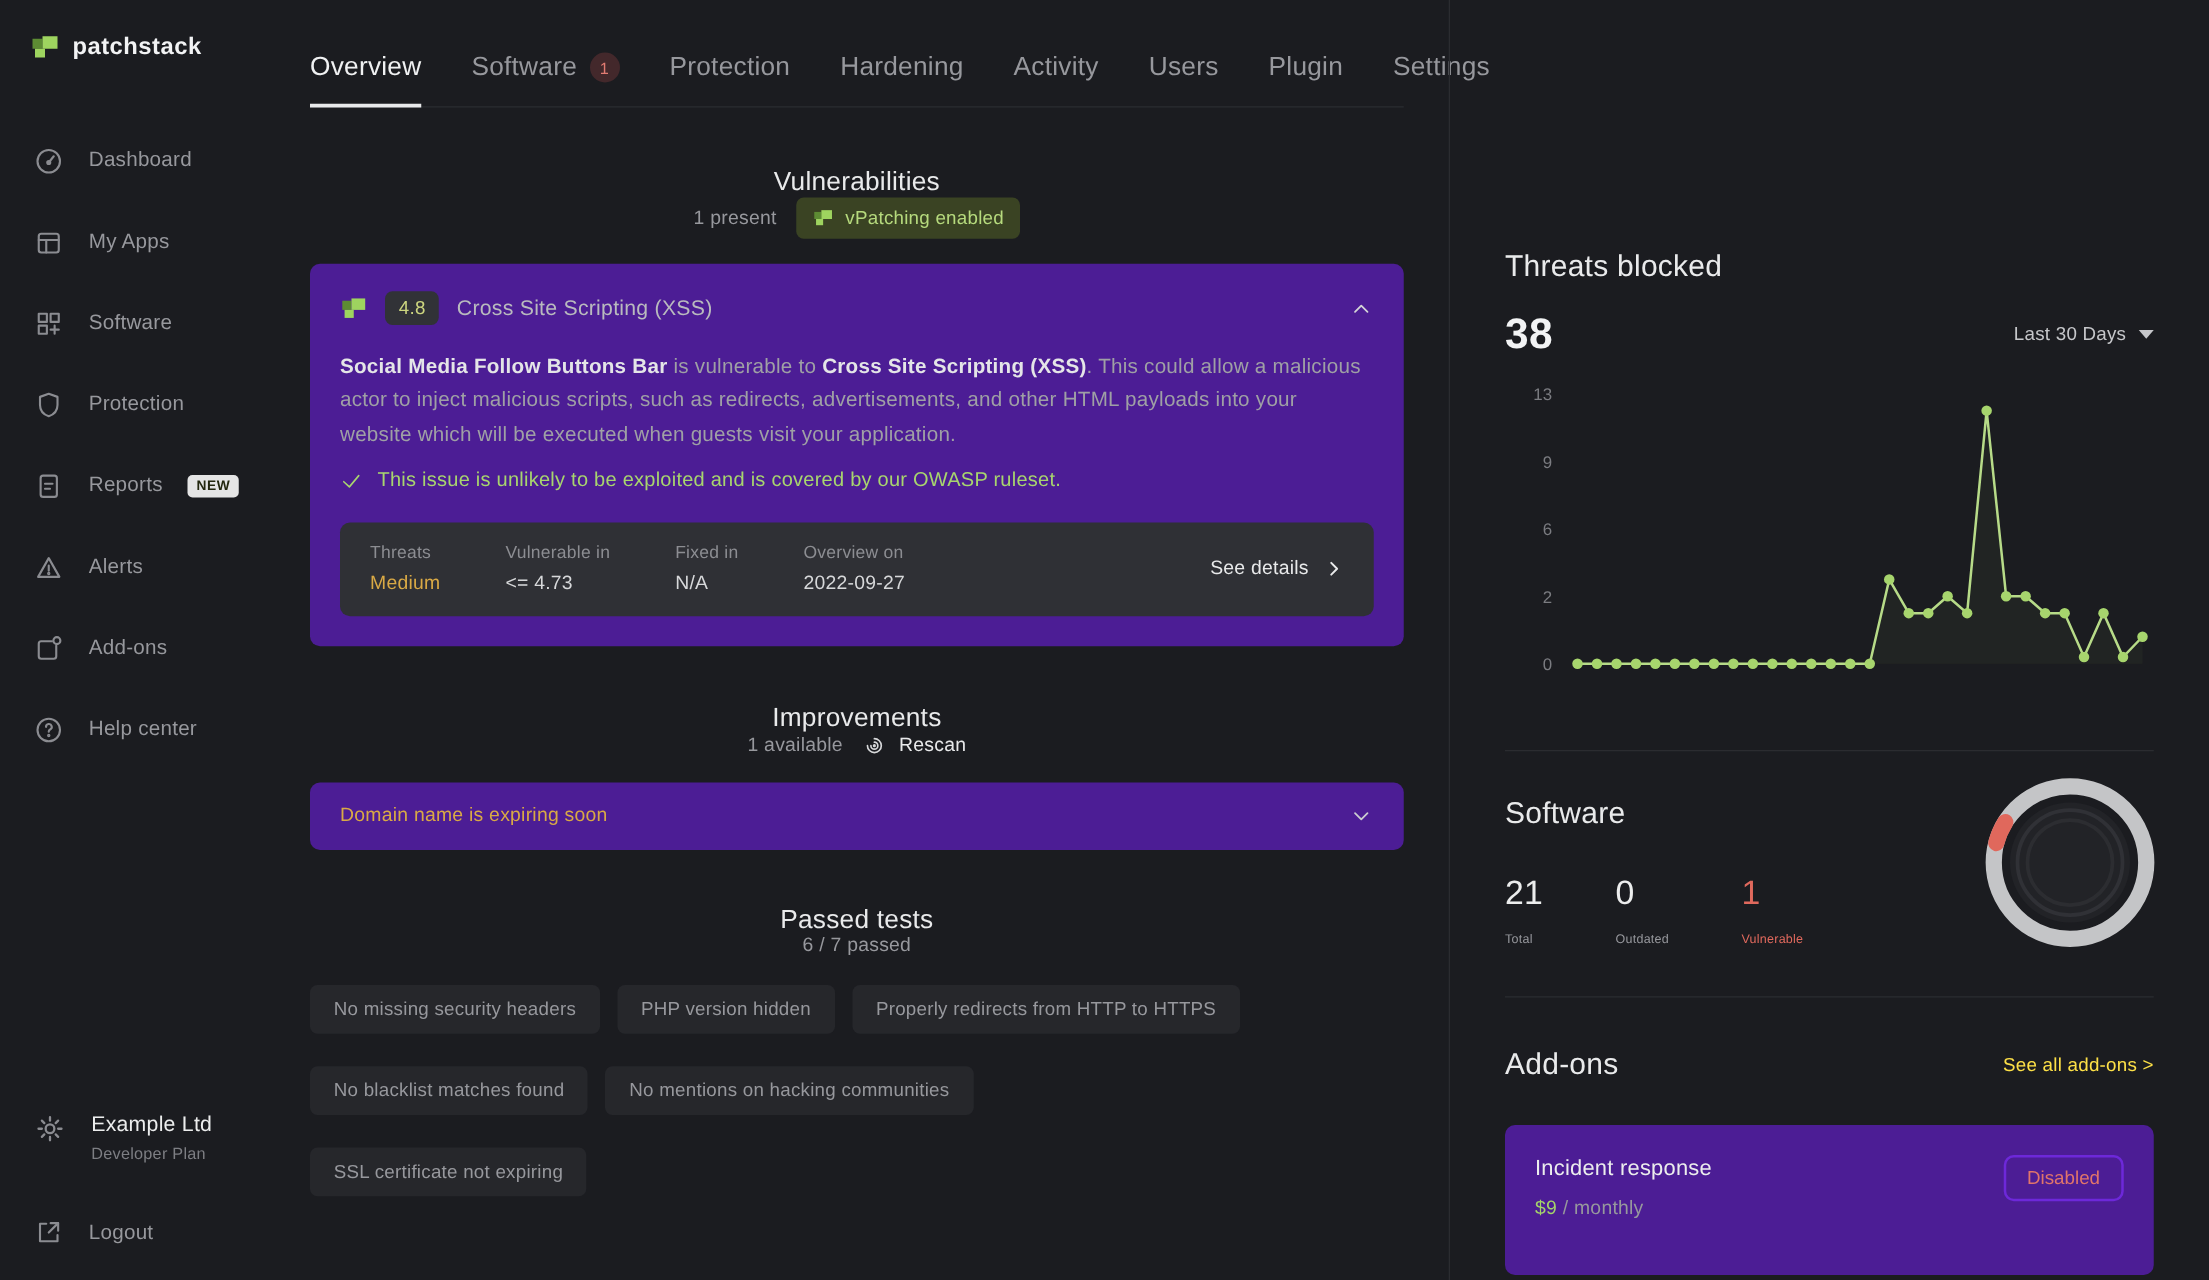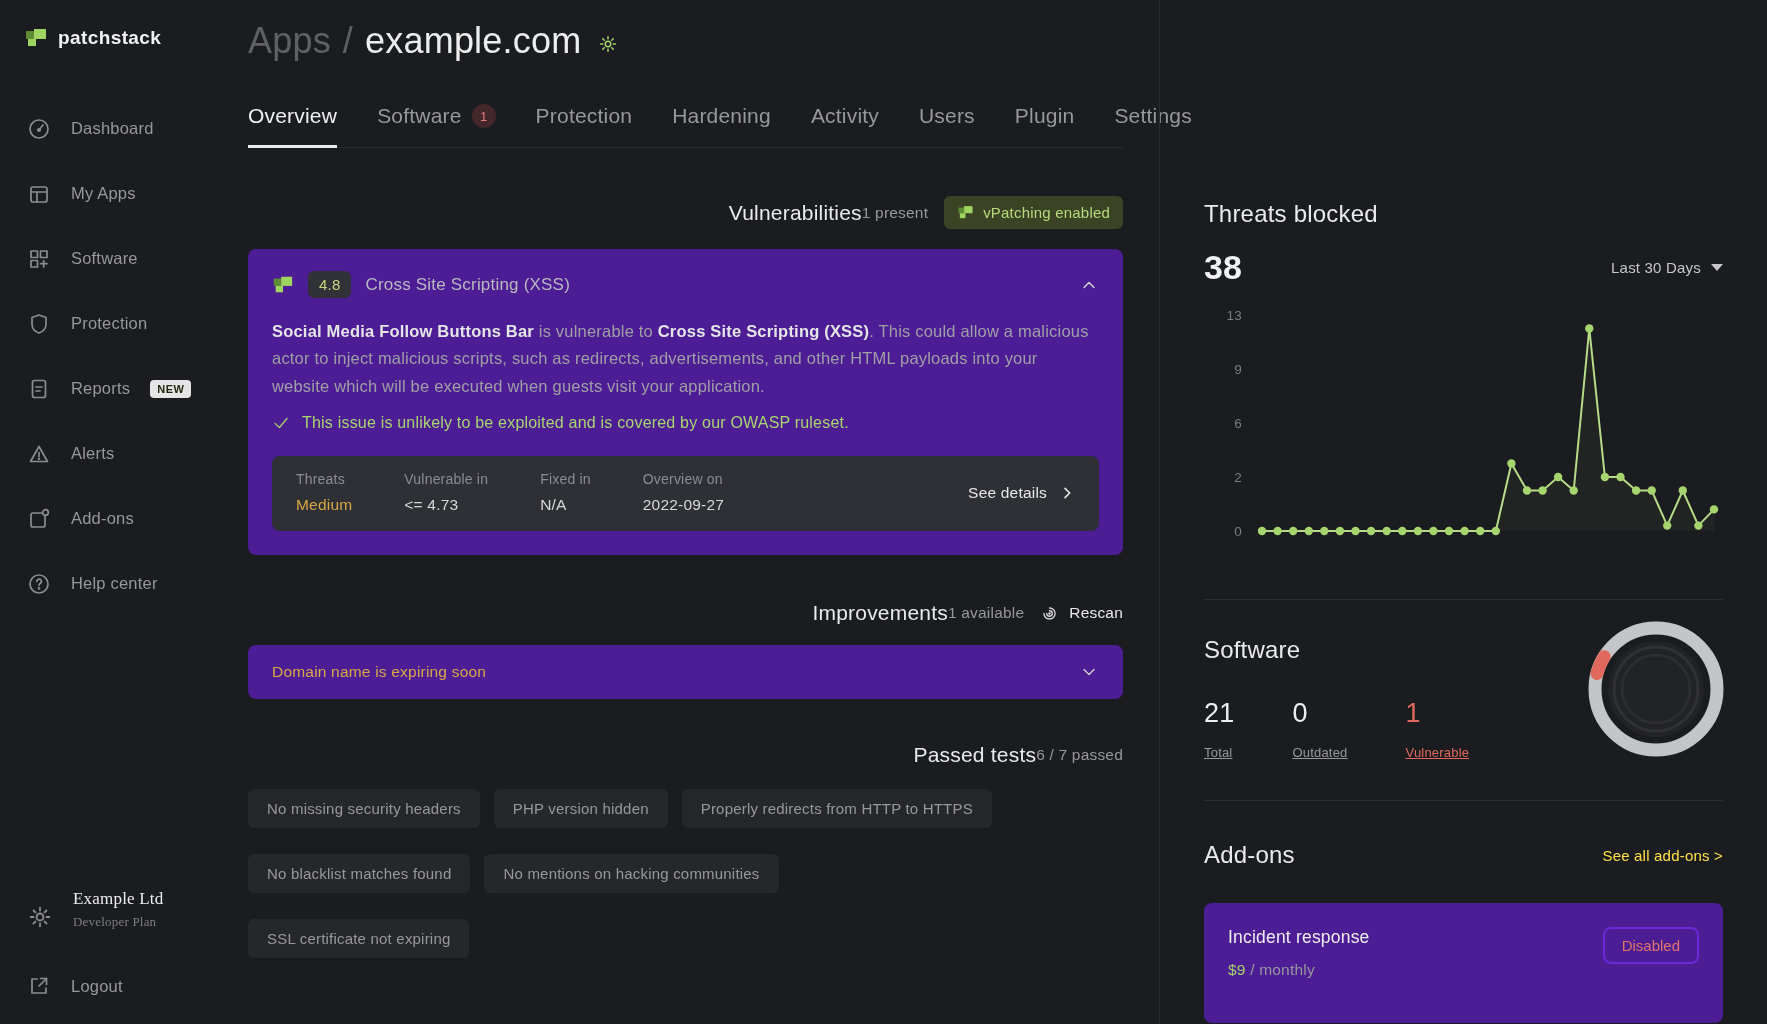--- a/index.html
+++ b/index.html
@@ -14,36 +14,36 @@
   svg.icon { display:block; fill:none; stroke:#8b8c91; stroke-width:1.7; stroke-linecap:round; stroke-linejoin:round; }
   
   .sidebar { width:220px; flex:0 0 220px; position:relative; padding-top:26px; }
   .brand { display:flex; align-items:center; gap:10px; padding-left:24px; }
   .brand-name { font-size:19px; font-weight:bold; color:#f2f3f4; letter-spacing:.4px; }
   .nav { margin-top:46px; }
   .nav-item { display:flex; align-items:center; gap:20px; height:65px; padding-left:27px; cursor:pointer; }
   .nav-item .label { font-size:16.5px; color:#97989d; }
   .badge-new { background:#e5e5e5; color:#23270f; font-size:11px; font-weight:bold; border-radius:4px; padding:3px 7px; letter-spacing:.5px; }
   .side-bottom { position:absolute; left:0; right:0; bottom:26px; }
-  .org-row { display:flex; align-items:flex-end; gap:20px; padding-left:27px; margin-bottom:44px;font-family:Liberation Serif, serif; }
+  .org-row { display:flex; align-items:flex-start; gap:20px; padding-left:27px; margin-bottom:44px; }
   .org-name { font-size:17px; color:#eceded; }
   .org-plan { font-size:13px; color:#7d7e83; margin-top:5px; }
   .logout-row { display:flex; align-items:center; gap:20px; padding-left:27px; cursor:pointer; }
   .logout-row .label { font-size:16.5px; color:#97989d; }
   
   .main { flex:1 1 auto; padding:0 36px 0 28px; min-width:0; }
   .breadcrumb { display:flex; align-items:center; gap:12px; padding-top:20px; font-size:36px; }
   .crumb-root { color:#5f6065; }
   .crumb-sep { color:#5f6065; }
   .crumb-current { color:#eceded; }
   .tabs { display:flex; gap:40px; margin-top:42px; border-bottom:1px solid #2b2c31; }
   .tab { font-size:21px; color:#97989d; padding-bottom:17px; cursor:pointer; display:flex; align-items:flex-start; gap:10px; }
   .tab.active { color:#f0f1f2; border-bottom:3px solid #e9eaeb; margin-bottom:-1px; }
   .tab-badge { background:#43282b; color:#e27b72; font-size:13px; width:24px; height:24px; border-radius:50%; display:flex; align-items:center; justify-content:center; }
-  .section-head { display:flex; align-items:center; justify-content:flex-end; }
+  .section-head { display:flex; align-items:center; justify-content:space-between;flex-direction:column; }
   .section-title { font-size:21px; color:#e9eaeb; }
   .head-right { display:flex; align-items:center; gap:16px; }
   .muted { color:#97989d; font-size:15.5px; }
   .vp-badge { display:flex; align-items:center; gap:9px; background:#3a4323; color:#b6da7d; font-size:15px; border-radius:6px; padding:8px 13px; }
   .vuln-head { margin-top:48px; }
   .card { background:#4c1d95; border-radius:8px; margin-top:20px; }
   .vuln-card { padding:22px 24px 24px 24px; }
   .vuln-top { display:flex; align-items:center; gap:14px; }
   .score-badge { background:#313237; border-radius:6px; padding:5px 11px; color:#ccd57f; font-size:15px; }
   .vuln-title { font-size:17px; color:#b9babe; flex:1; }
@@ -70,21 +70,21 @@
   .rp-title { font-size:24px; color:#e9eaeb; }
   .threats-row { display:flex; align-items:center; justify-content:space-between; margin-top:20px; }
   .threat-count { font-size:34px; font-weight:bold; color:#f2f3f4; }
   .range-select { display:flex; align-items:center; gap:10px; color:#c6c7ca; font-size:15px; cursor:pointer; }
   .tri-down { width:0; height:0; border-left:6px solid transparent; border-right:6px solid transparent; border-top:7px solid #c6c7ca; }
   .chart-wrap { margin-top:10px; }
   hr.rp-div { border:none; border-top:1px solid #2b2c30; margin-top:40px; }
   .software-sec { position:relative; margin-top:36px; }
   .stats-row { display:flex; gap:58px; margin-top:34px; }
   .stat-num { font-size:27px; color:#eceded; }
-  .stat-label { font-size:13px; color:#97989d; margin-top:16px;text-decoration:underline; }
+  .stat-label { font-size:10px; color:#97989d; margin-top:16px; }
   .stat.vuln .stat-num, .stat.vuln .stat-label { color:#e0695d; }
   .donut { position:absolute; right:-8px; top:-22px; }
   .soft-div { margin-top:46px; }
   .addons-head { margin-top:40px; display:flex; align-items:center; justify-content:space-between; }
   .see-all { color:#fde047; font-size:15px; cursor:pointer; }
   .addon-card { margin-top:34px; padding:24px 24px; display:flex; align-items:flex-start; justify-content:space-between; height:120px; }
   .addon-title { font-size:17.5px; color:#eceded; }
   .addon-price { margin-top:13px; font-size:15.5px; color:#97989d; }
   .addon-price .price { color:#a5d46a; }
   .btn-disabled { border:2px solid #6d28d9; color:#e0756a; font-size:15px; border-radius:8px; padding:8px 17px; background:transparent; cursor:pointer; font-family:inherit; }
@@ -185,29 +185,20 @@
           <path d="M10 5 H5 V19 H19 V14"></path>
           <path d="M12 12 L19.5 4.5"></path>
           <path d="M13.5 4.5 H19.5 V10.5"></path>
         </svg>
       <span class="label">Logout</span>
     </div>
   </div>
 </aside>
 
 <main class="main">
-  <div class="breadcrumb">
-    <span class="crumb-root">Apps</span>
-    <span class="crumb-sep">/</span>
-    <span class="crumb-current">example.com</span>
-    <svg class="icon" width="22" height="22" viewBox="0 0 24 24" style="stroke:#a5d46a;margin-left:4px;margin-top:6px;">
-        <circle cx="12" cy="12" r="3"></circle>
-        <path d="M12 4 V6.2 M12 17.8 V20 M4 12 H6.2 M17.8 12 H20 M6.3 6.3 L7.9 7.9 M16.1 16.1 L17.7 17.7 M17.7 6.3 L16.1 7.9 M7.9 16.1 L6.3 17.7"></path>
-      </svg>
-  </div>
 
   <div class="tabs">
     <div class="tab active">
         <span>Overview</span>
       </div>
     <div class="tab">
         <span>Software</span>
         <span class="tab-badge">1</span>
       </div>
     <div class="tab">

